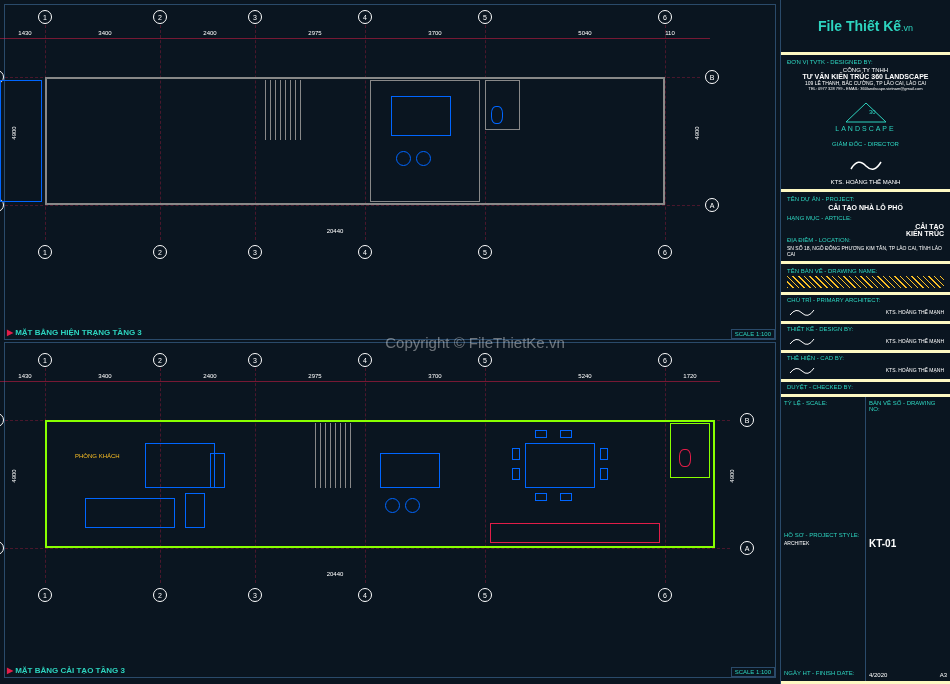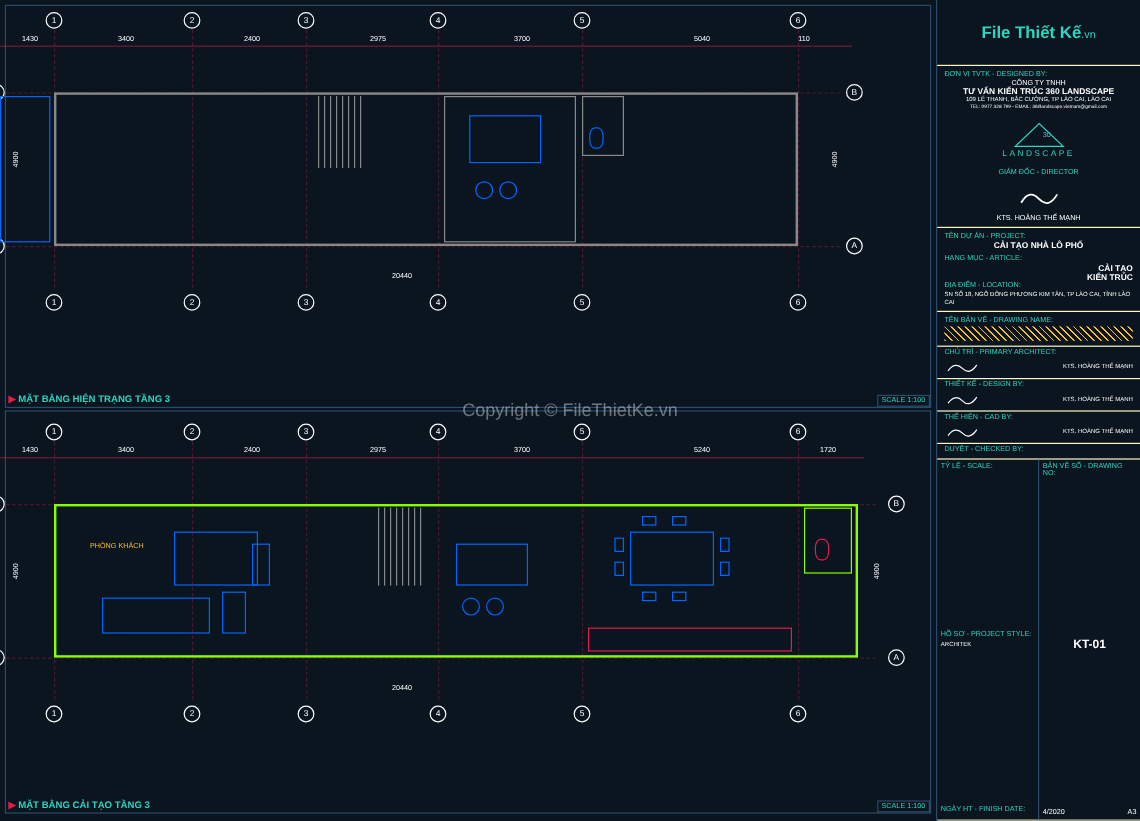--- a/index.html
+++ b/index.html
@@ -16,21 +16,21 @@
 .axis-line-h{position:absolute;border-top:1px dashed #e11d48;opacity:0.3}
 .dim{position:absolute;color:#fff;font-size:6px;text-align:center}
 .wall-green{position:absolute;border:1px solid #8f0}
 .room-outline{position:absolute;border:2px solid #888}
 .furniture{position:absolute;border:1px solid #06f}
 .furniture-r{position:absolute;border:1px solid #e11d48}
 .stair{position:absolute}
 .stair-line{position:absolute;border-left:1px solid #888;height:100%}
 .text-yellow{color:#fbbf24;font-size:6px;position:absolute}
 .title-block{width:170px;background:#0a1520;border-left:1px solid #2a4a6a;display:flex;flex-direction:column;font-size:7px;color:#fff}
-.tb-section{border-bottom:1px solid #fef9c3;padding:4px 6px;position:relative}
+.tb-section{border-bottom:3px solid #fef9c3;padding:4px 6px;position:relative}
 .tb-label{color:#2dd4bf;font-size:6px;margin-bottom:2px}
 .tb-value{color:#fff;font-size:7px;font-weight:bold}
 .logo-area{height:55px;display:flex;align-items:center;justify-content:center}
 .logo-img{color:#2dd4bf;font-size:14px;font-weight:bold}
 .logo-sub{color:#2dd4bf;font-size:9px}
 .client-name{text-align:center;color:#fff;font-size:12px;font-weight:bold;letter-spacing:1px}
 .signature{height:30px;display:flex;align-items:center;justify-content:center}
 .sig-svg{width:40px;height:20px}
 .hatched{background:repeating-linear-gradient(45deg,#fbbf24 0,#fbbf24 1px,transparent 1px,transparent 4px);height:12px}
 .watermark{position:absolute;top:50%;left:50%;transform:translate(-50%,-50%);color:rgba(255,255,255,0.4);font-size:15px;pointer-events:none;z-index:100}
@@ -342,21 +342,21 @@
             <div style="font-size:5px">ARCHITEK</div>
           </div>
         <div>
             <div class="tb-label">NGÀY HT - FINISH DATE:</div>
           </div>
       </div>
       <div style="flex:1;padding:3px;display:flex;flex-direction:column;justify-content:space-between">
         <div>
             <div class="tb-label">BẢN VẼ SỐ - DRAWING NO:</div>
           </div>
-        <div class="tb-value" style="text-align:center;font-size:10px">KT-01</div>
+        <div class="tb-value" style="text-align:left;font-size:10px">KT-01</div>
         <div class="tb-row">
             <span style="font-size:6px">4/2020</span>
             <span style="font-size:6px">A3</span>
           </div>
       </div>
     </div>
   </div>
 </div>
 
 <div class="watermark">Copyright © FileThietKe.vn</div>

